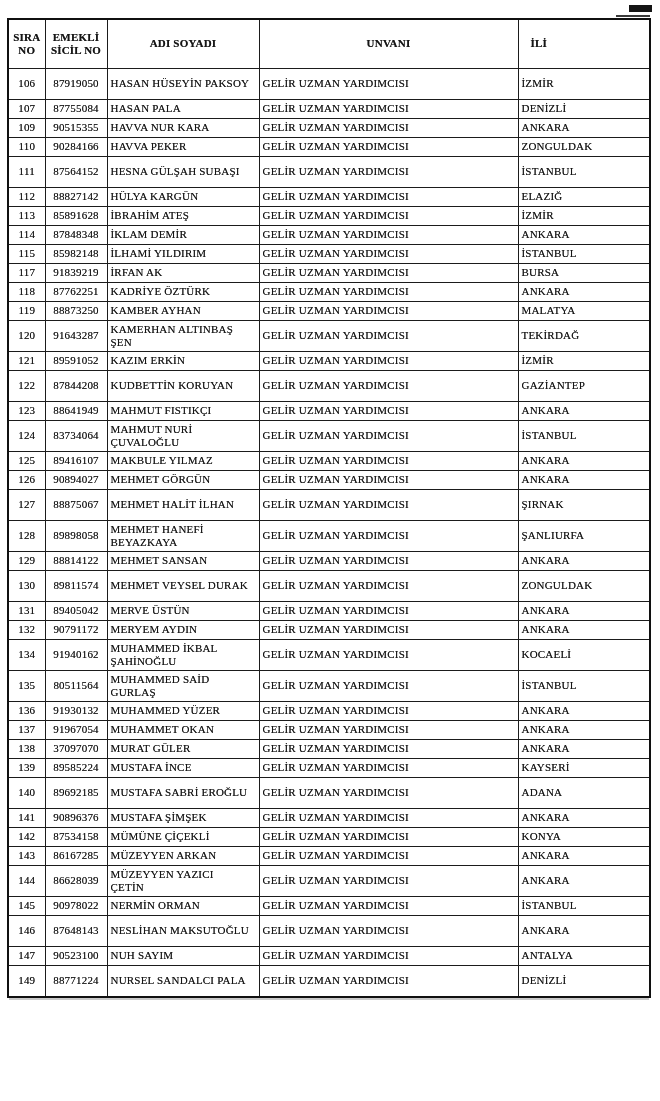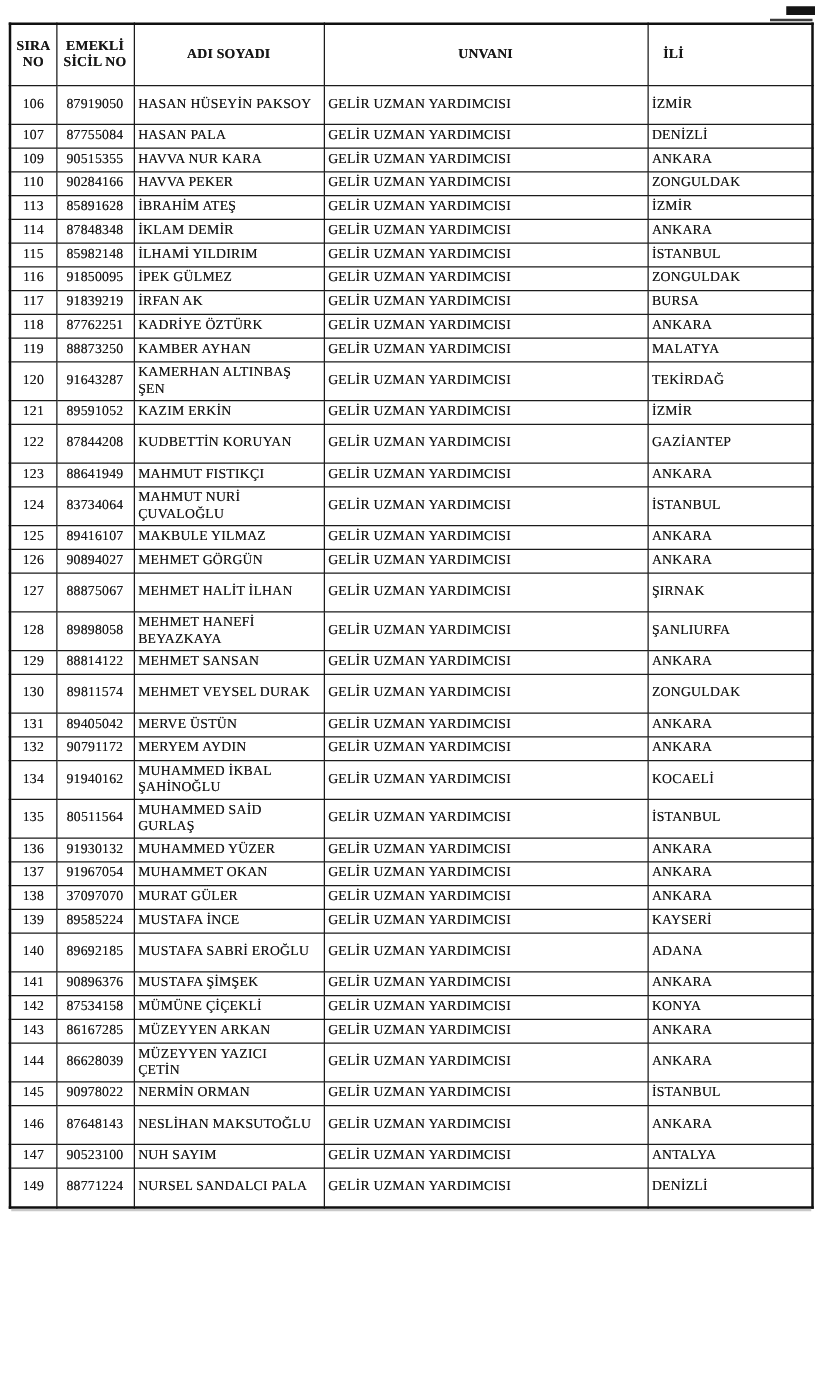--- a/index.html
+++ b/index.html
@@ -91,47 +91,54 @@
           <td class="c-left unvan-cell">GELİR UZMAN YARDIMCISI</td>
           <td class="c-left il-cell">ANKARA</td>
         </tr>
         <tr>
           <td class="c-center sira-cell">110</td>
           <td class="c-center sicil-cell">90284166</td>
           <td class="c-left name-cell">HAVVA PEKER</td>
           <td class="c-left unvan-cell">GELİR UZMAN YARDIMCISI</td>
           <td class="c-left il-cell">ZONGULDAK</td>
         </tr>
+        <tr class="tall">
+          <td class="c-center sira-cell">111</td>
+          <td class="c-center sicil-cell">87564152</td>
+          <td class="c-left name-cell">HESNA GÜLŞAH SUBAŞI</td>
+          <td class="c-left unvan-cell">GELİR UZMAN YARDIMCISI</td>
+          <td class="c-left il-cell">İSTANBUL</td>
+        </tr>
+        <tr>
+          <td class="c-center sira-cell">112</td>
+          <td class="c-center sicil-cell">88827142</td>
+          <td class="c-left name-cell">HÜLYA KARGÜN</td>
+          <td class="c-left unvan-cell">GELİR UZMAN YARDIMCISI</td>
+          <td class="c-left il-cell">ELAZIĞ</td>
+        </tr>
         <tr>
           <td class="c-center sira-cell">113</td>
           <td class="c-center sicil-cell">85891628</td>
           <td class="c-left name-cell">İBRAHİM ATEŞ</td>
           <td class="c-left unvan-cell">GELİR UZMAN YARDIMCISI</td>
           <td class="c-left il-cell">İZMİR</td>
         </tr>
         <tr>
           <td class="c-center sira-cell">114</td>
           <td class="c-center sicil-cell">87848348</td>
           <td class="c-left name-cell">İKLAM DEMİR</td>
           <td class="c-left unvan-cell">GELİR UZMAN YARDIMCISI</td>
           <td class="c-left il-cell">ANKARA</td>
         </tr>
         <tr>
           <td class="c-center sira-cell">115</td>
           <td class="c-center sicil-cell">85982148</td>
           <td class="c-left name-cell">İLHAMİ YILDIRIM</td>
           <td class="c-left unvan-cell">GELİR UZMAN YARDIMCISI</td>
           <td class="c-left il-cell">İSTANBUL</td>
-        </tr>
-        <tr>
-          <td class="c-center sira-cell">116</td>
-          <td class="c-center sicil-cell">91850095</td>
-          <td class="c-left name-cell">İPEK GÜLMEZ</td>
-          <td class="c-left unvan-cell">GELİR UZMAN YARDIMCISI</td>
-          <td class="c-left il-cell">ZONGULDAK</td>
         </tr>
         <tr>
           <td class="c-center sira-cell">117</td>
           <td class="c-center sicil-cell">91839219</td>
           <td class="c-left name-cell">İRFAN AK</td>
           <td class="c-left unvan-cell">GELİR UZMAN YARDIMCISI</td>
           <td class="c-left il-cell">BURSA</td>
         </tr>
         <tr>
           <td class="c-center sira-cell">118</td>

